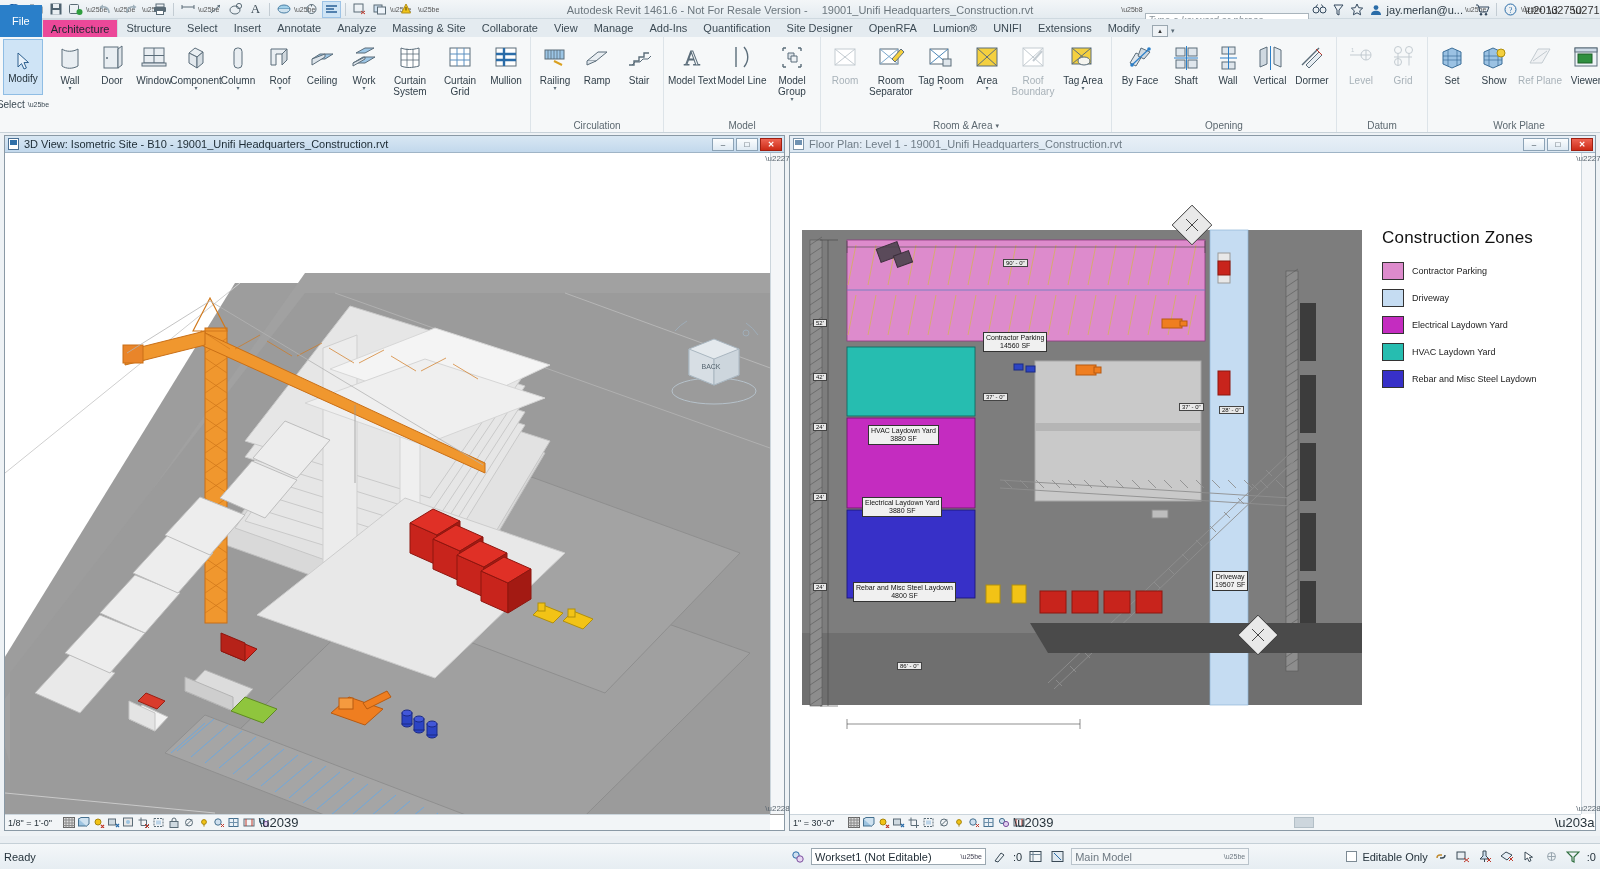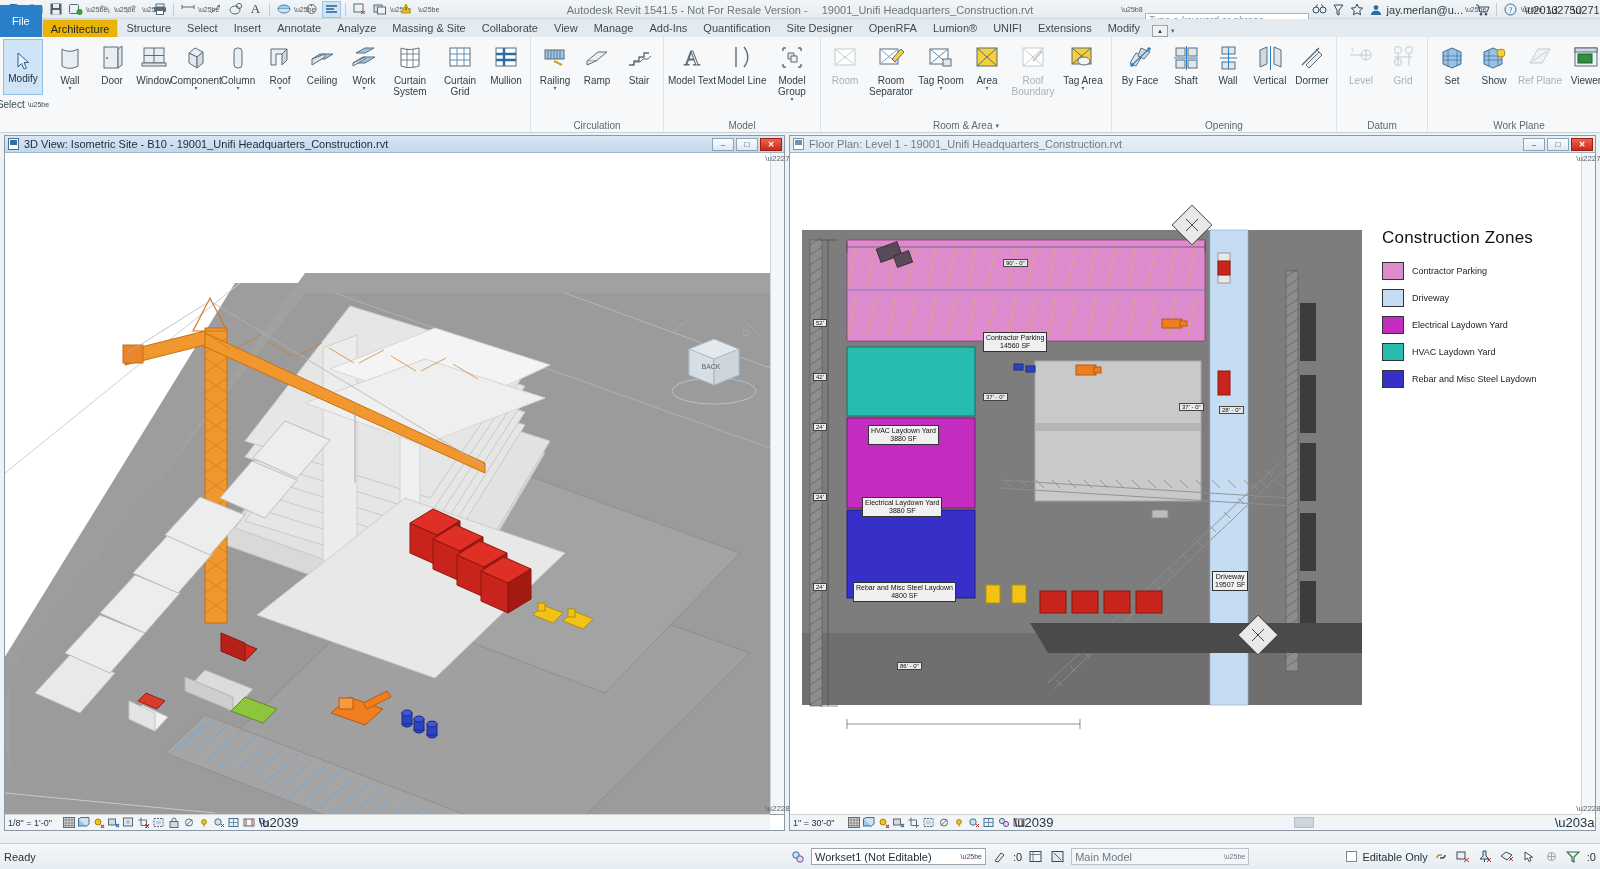--- a/index.html
+++ b/index.html
@@ -58,21 +58,21 @@
     background:#e4ebf0; display:flex; align-items:flex-end;
   }
   .tab-file {
     background:#2a7fc9; color:#fff; height:18px; padding:16px 12px;
     display:flex; align-items:center; font-size:11px;
   }
   .tab {
     height:18px; padding:0 8px; display:flex; align-items:center;
     font-size:11px; color:#3c4a54;
   }
-  .tab.active { background:#eab308; border:1px solid #cfd9e0; border-bottom:none; color:#1b2830;margin-top:31px; }
+  .tab.active { background:#ec4899; border:1px solid #cfd9e0; border-bottom:none; color:#1b2830;margin-top:31px; }
   .tabdrop { display:flex; align-items:center; padding:0 4px; }
   .qatmini { border:1px solid #9aa7b0; background:#eef2f5; width:16px; height:12px; font-size:7px;
              display:flex;align-items:center;justify-content:center;color:#333; }
 
   
   .ribbon {
     position:absolute; left:0; top:37px; width:1600px; height:96px;
     background:#f6f8f9; border-bottom:1px solid #c8d2d9;
     display:flex; align-items:stretch;
   }
@@ -283,21 +283,21 @@
       <div class="qbtn">
         <svg width="14" height="12" viewBox="0 0 14 12">
             <path d="M5 1 9.5 10H0.5z" fill="#f0c419" stroke="#b5901a"></path>
             <rect x="4.5" y="4" width="1" height="3.5" fill="#5a4500"></rect>
           </svg>
       </div>
       <div class="qdrop">\u25be</div>
     </div>
 
     <div class="apptitle">
-      <span>Autodesk Revit 1541.5 - Not For Resale Version -</span>
+      <span>Autodesk Revit 1461.6 - Not For Resale Version -</span>
       <span class="fname">19001_Unifi Headquarters_Construction.rvt</span>
     </div>
 
     <div class="tright">
       <span style="font-size:7px;color:#555;">\u25b8</span>
       <div class="searchbox">Type a keyword or phrase</div>
       <div class="ticon">
         <svg width="15" height="12" viewBox="0 0 15 12">
             <circle cx="4" cy="6" r="3" fill="none" stroke="#34495e"></circle>
             <circle cx="11" cy="6" r="3" fill="none" stroke="#34495e"></circle>

